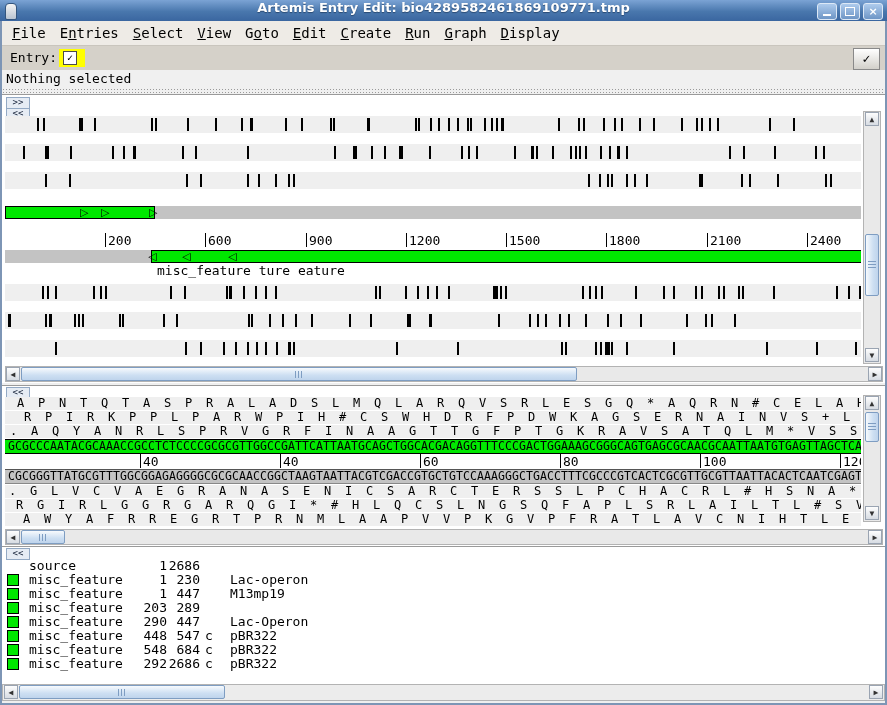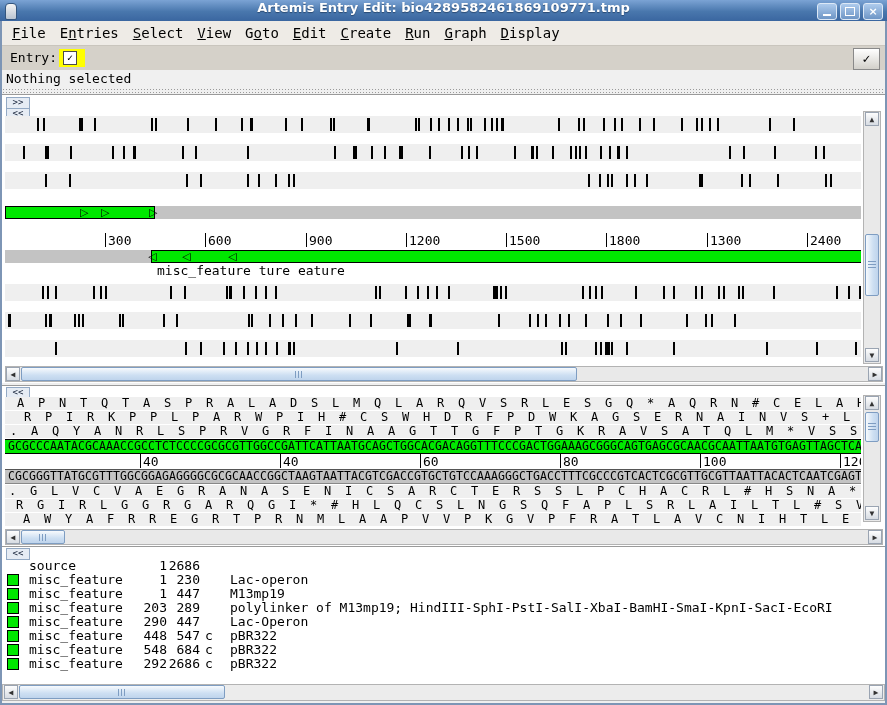--- a/index.html
+++ b/index.html
@@ -259,27 +259,27 @@
       </div>
 
     <div class="fbar fbar-f">
         <div class="gseg" style="left: 0px; width: 148px; background: rgb(0, 232, 0);"></div>
         <span class="fa" style="left: 75px;">▷</span>
         <span class="fa" style="left: 96px;">▷</span>
         <span class="fa" style="left: 144px;">▷</span>
       </div>
 
     <div class="rulerrow ruler-ov">
-        <div class="rtick" style="left: 100px;">300</div>
+        <div class="rtick" style="left: 100px;">200</div>
         <div class="rtick" style="left: 200px;">600</div>
         <div class="rtick" style="left: 301px;">900</div>
         <div class="rtick" style="left: 401px;">1200</div>
         <div class="rtick" style="left: 501px;">1500</div>
         <div class="rtick" style="left: 601px;">1800</div>
-        <div class="rtick" style="left: 702px;">1300</div>
+        <div class="rtick" style="left: 702px;">2100</div>
         <div class="rtick" style="left: 802px;">2400</div>
       </div>
 
     <div class="fbar fbar-r">
         <div class="gseg" style="left: 146px; width: 710px; background: rgb(0, 232, 0);"></div>
         <span class="fa" style="left: 143px;">◁</span>
         <span class="fa" style="left: 177px;">◁</span>
         <span class="fa" style="left: 223px;">◁</span>
       </div>
     <div class="ov-lab lab-r">misc_feature ture eature</div>
@@ -970,21 +970,20 @@
           <span class="fl-end">447</span>
           <span class="fl-comp"></span>
           <span class="fl-note">M13mp19</span>
         </div>
         <div class="fl-row">
           <span class="fl-box" style="background: rgb(0, 232, 0);"></span>
           <span class="fl-key">misc_feature</span>
           <span class="fl-start">203</span>
           <span class="fl-end">289</span>
           <span class="fl-comp"></span>
-          <span class="fl-note">polylinker of M13mp19; HindIII-SphI-PstI-SalI-XbaI-BamHI-SmaI-KpnI-SacI-EcoRI</span>
         </div>
         <div class="fl-row">
           <span class="fl-box" style="background: rgb(0, 232, 0);"></span>
           <span class="fl-key">misc_feature</span>
           <span class="fl-start">290</span>
           <span class="fl-end">447</span>
           <span class="fl-comp"></span>
           <span class="fl-note">Lac-Operon</span>
         </div>
         <div class="fl-row">

